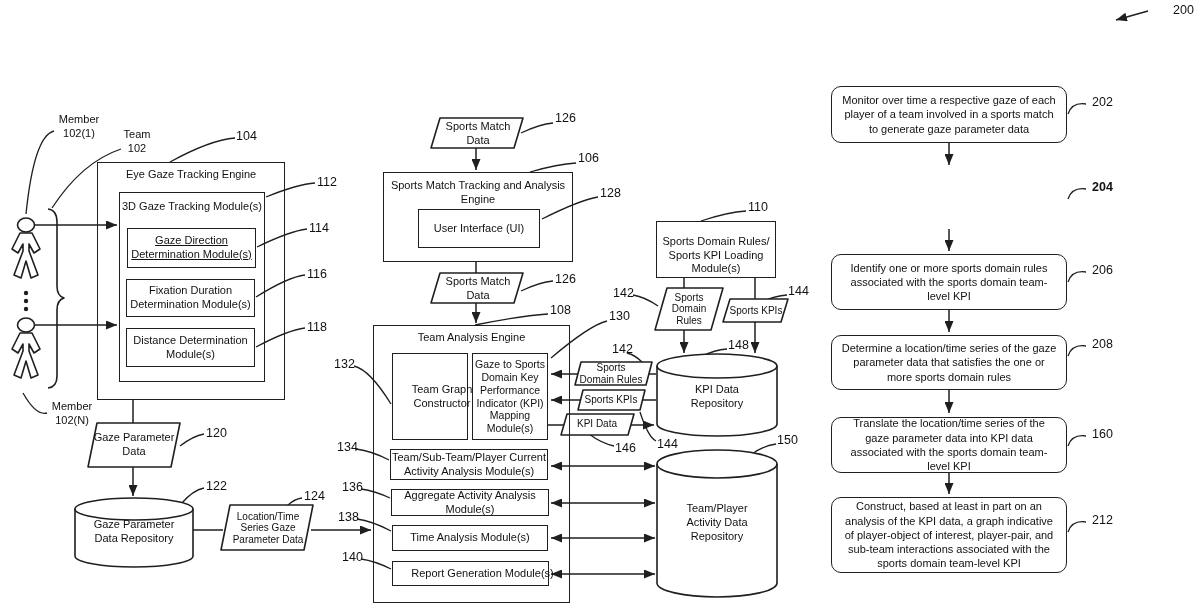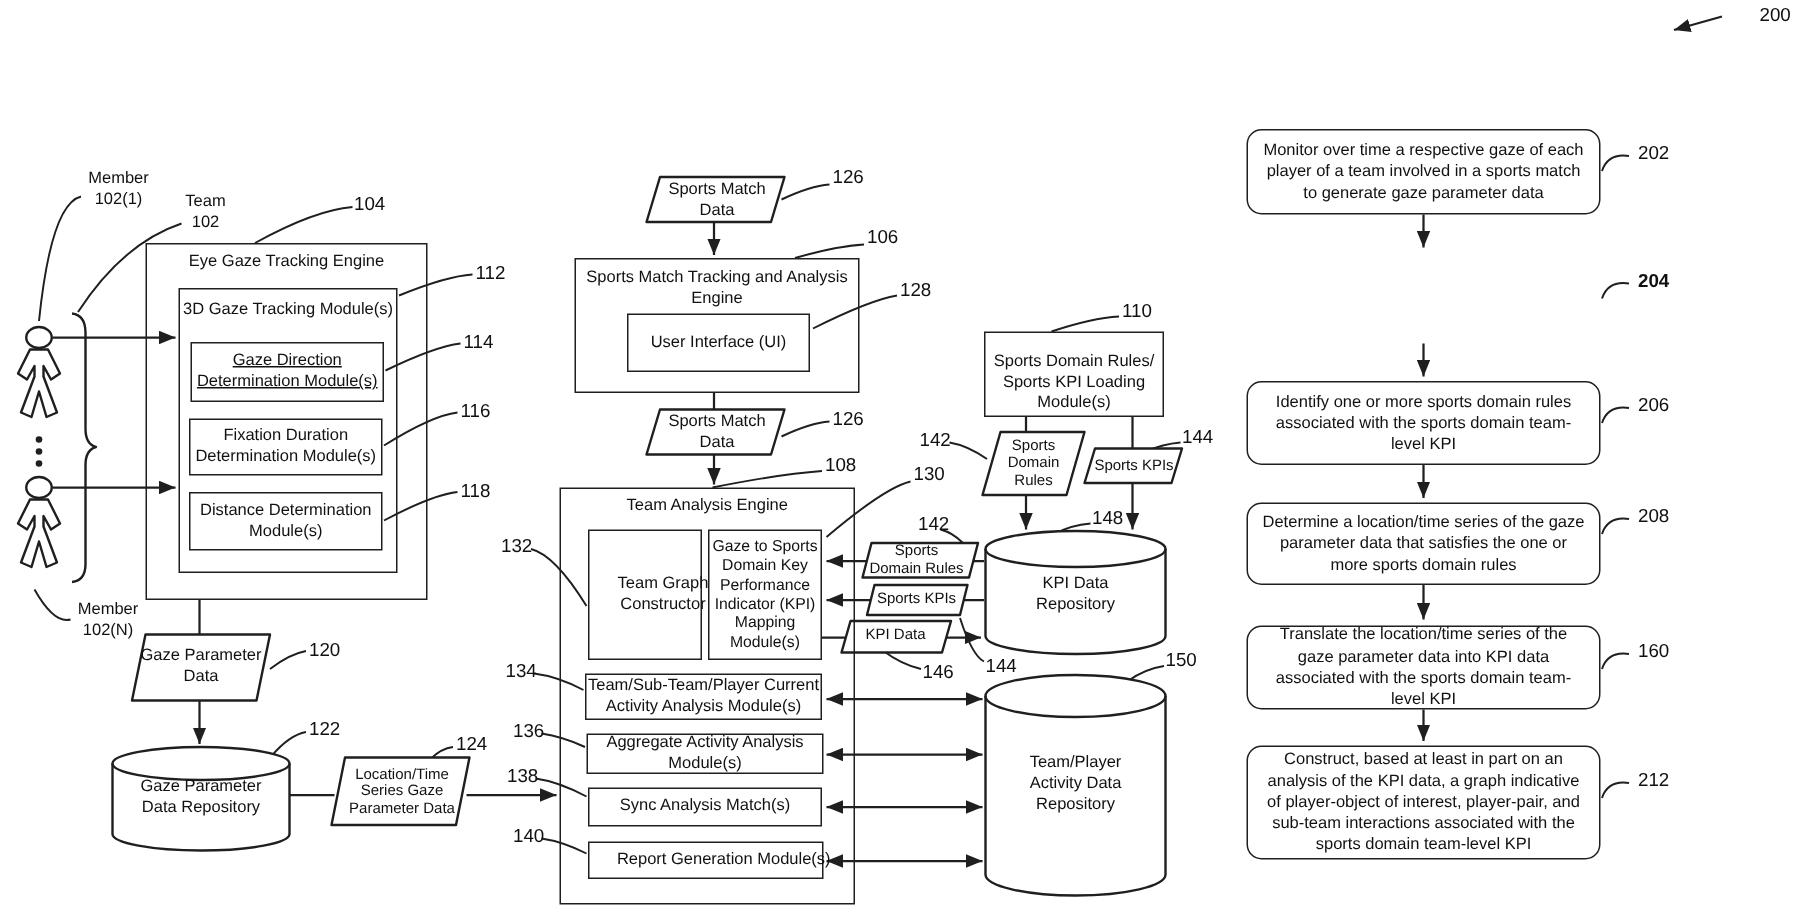--- a/index.html
+++ b/index.html
@@ -187,21 +187,21 @@
   <div class="t pre" style="left:472px;top:353px;width:76px;height:87px;font-size:10.5px;line-height:1.22;">Gaze to Sports
 Domain Key
 Performance
 Indicator (KPI)
 Mapping
 Module(s)</div>
   <div class="t pre" style="left:390px;top:449px;width:158px;height:31px;">Team/Sub-Team/Player Current
 Activity Analysis Module(s)</div>
   <div class="t pre" style="left:391px;top:489px;width:158px;height:27px;">Aggregate Activity Analysis
 Module(s)</div>
-  <div class="t" style="left:392px;top:525px;width:156px;height:26px;">Sync Analysis Match(s)</div>
+  <div class="t" style="left:392px;top:525px;width:156px;height:26px;">Time Analysis Module(s)</div>
   <div class="t" style="left:392px;top:561px;width:157px;height:25px;padding-left:12px;">Report Generation Module(s)</div>
 
   <div class="t pre" style="left:656px;top:221px;width:120px;height:69px;">Sports Domain Rules/
 Sports KPI Loading
 Module(s)</div>
   <div class="t pre small" style="left:655px;top:289px;width:68px;height:40px;">Sports
 Domain
 Rules</div>
   <div class="t small" style="left:724px;top:301px;width:64px;height:20px;">Sports KPIs</div>
   <div class="t pre small" style="left:575px;top:363px;width:72px;height:21px;">Sports

